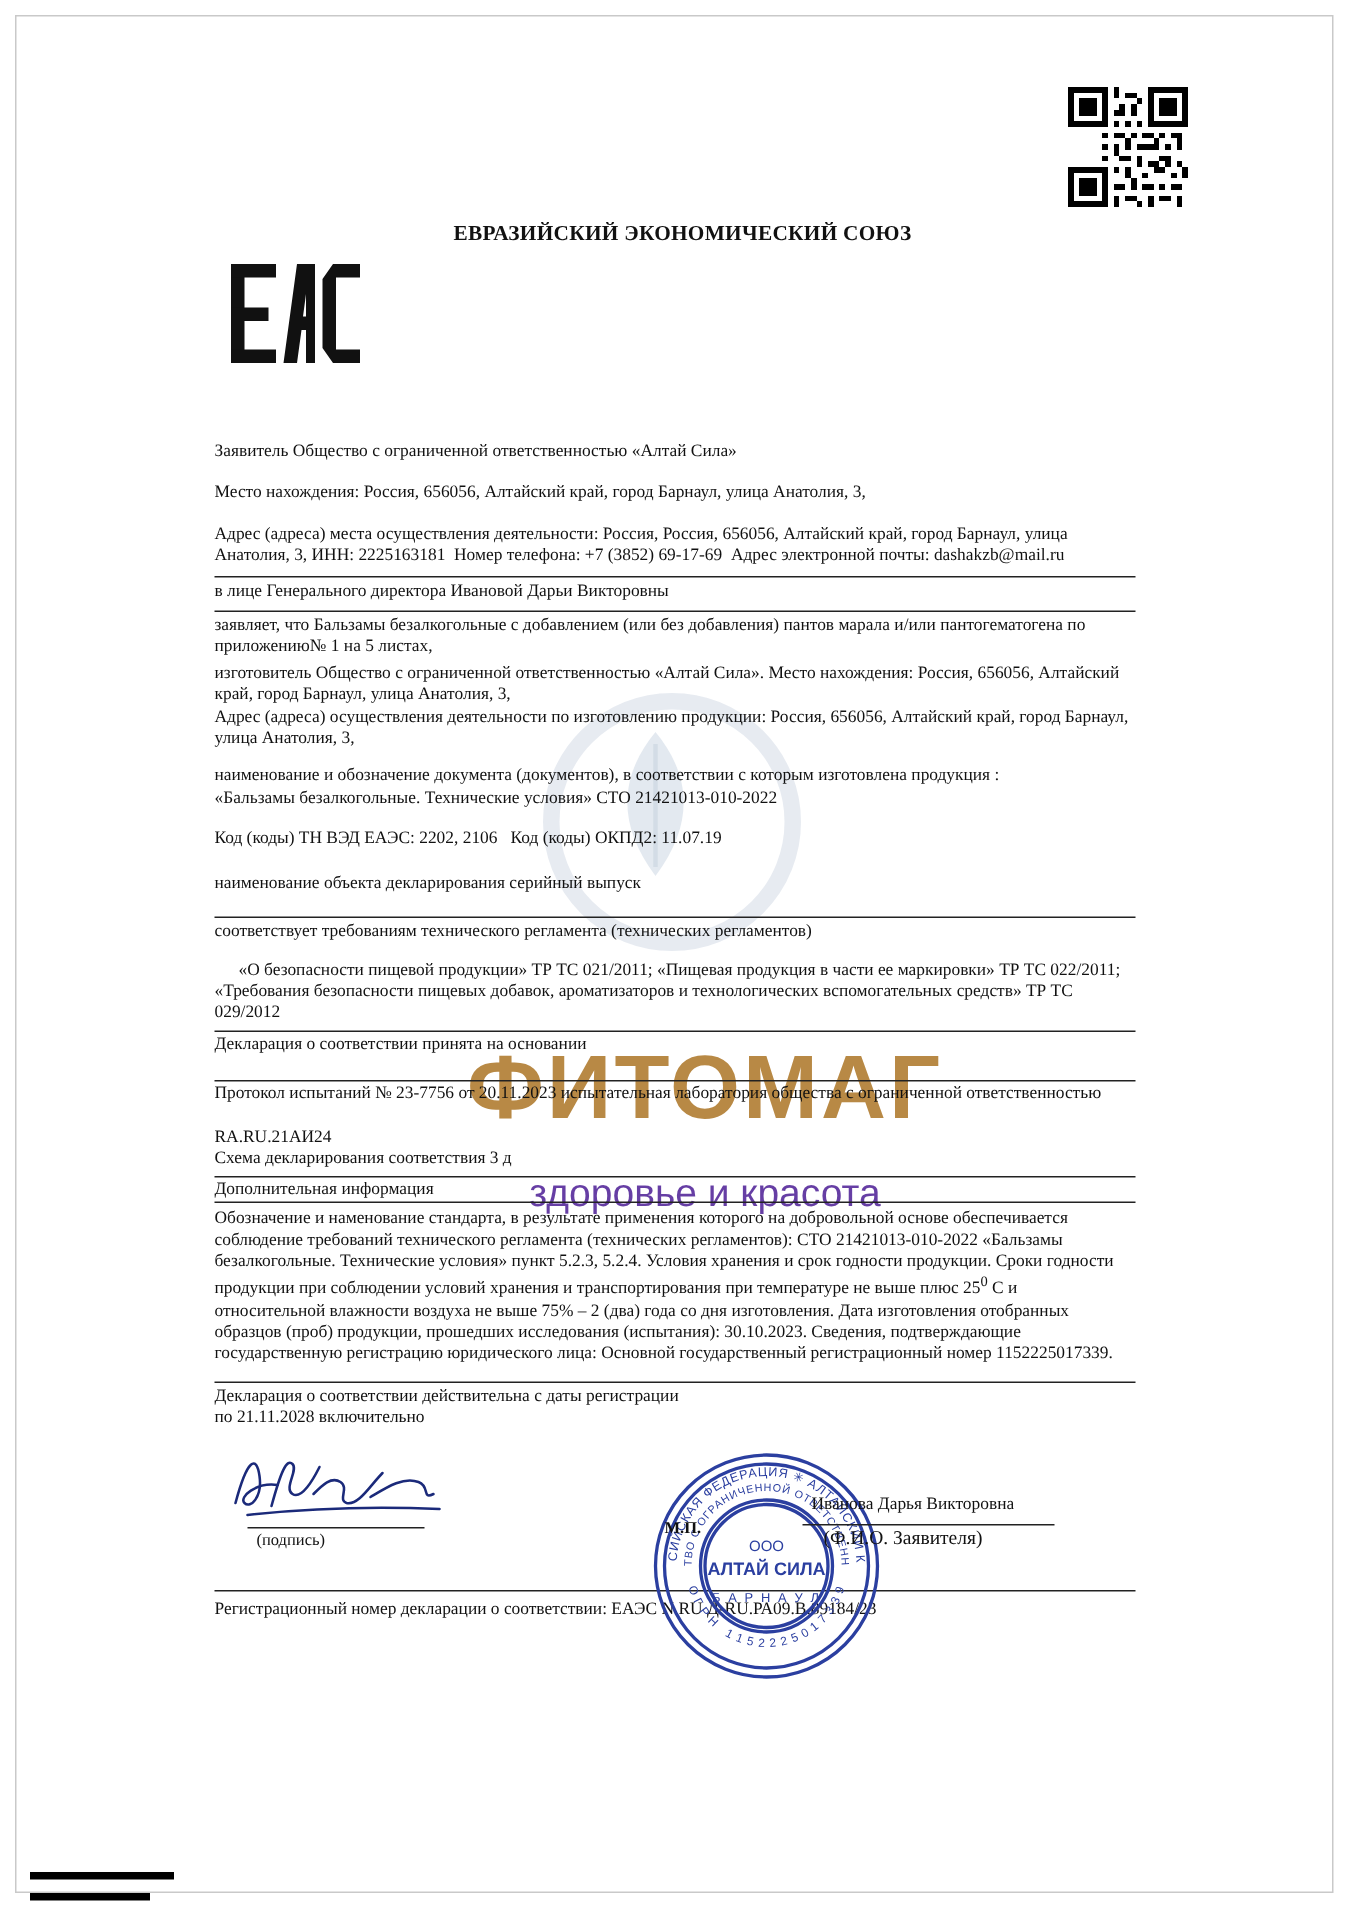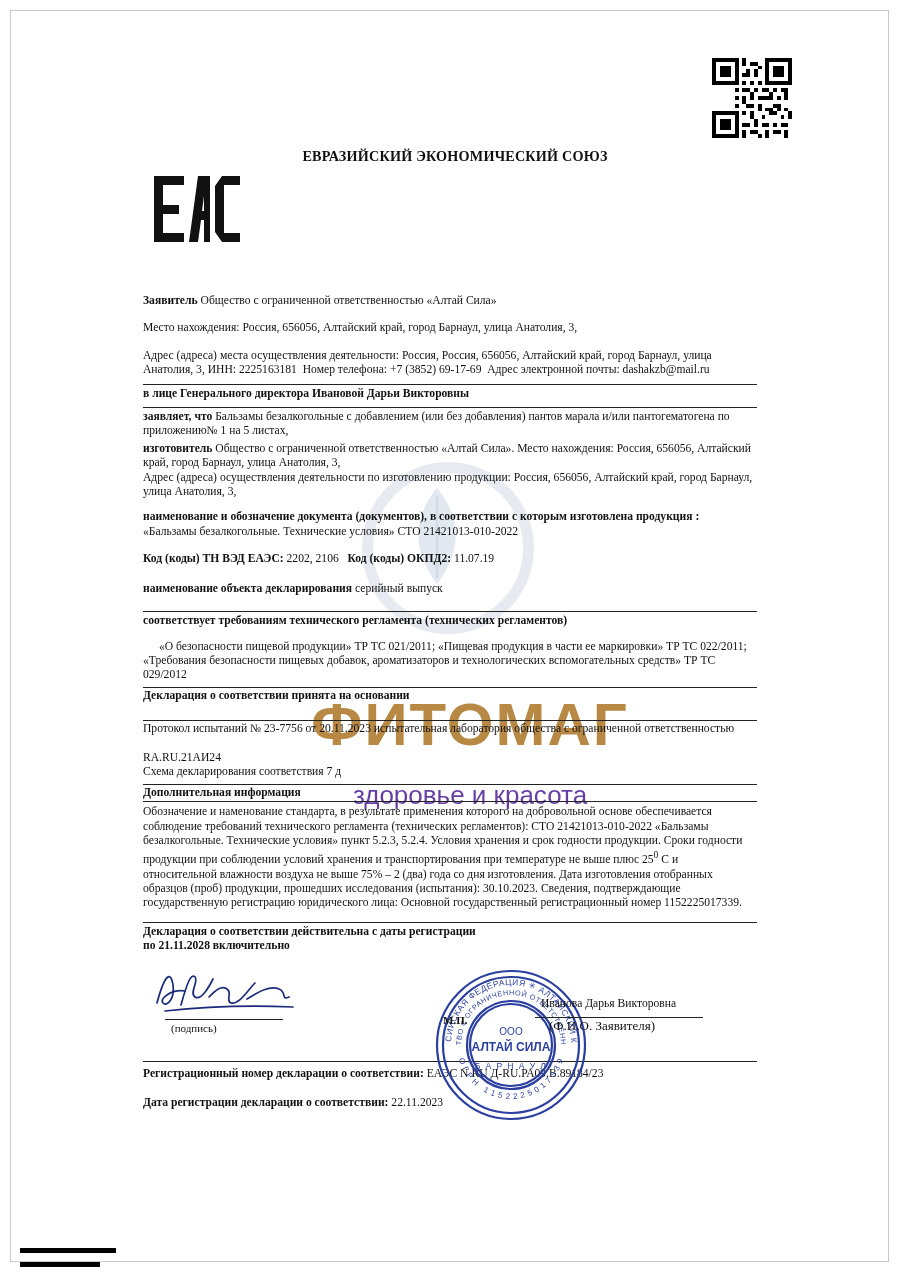--- a/index.html
+++ b/index.html
@@ -75,21 +75,21 @@
   .row {
     padding: 2px 0 3px 0;
   }
   .rule {
     border-top: 1px solid #222;
     margin: 3px 0 0 0;
     height: 0;
     font-size: 0;
     line-height: 0;
   }
-  b, .b { font-weight: bold; }
+  b, .b { font-weight: normal; }
   .indent { text-indent: 16px; }
 
   .sig-area {
     position: relative;
     height: 104px;
   }
   .sig-line {
     position: absolute;
     left: 22px;
     top: 62px;
@@ -394,21 +394,21 @@
 
     <div class="rule" style="margin-top:1px"></div>
     <div class="row" style="padding:1px 0 16px 0">
       <b>Декларация о соответствии принята на основании</b>
     </div>
     <div class="rule" style="margin-top:1px"></div>
     <div class="row" style="padding-top:1px">
       <span>Протокол испытаний № 23-7756 от 20.11.2023 испытательная лаборатория общества с ограниченной ответственностью</span><br>
       <br>
       <span>RA.RU.21АИ24</span><br>
-      <span>Схема декларирования соответствия 7 д</span>
+      <span>Схема декларирования соответствия 3 д</span>
     </div>
 
     <div class="rule" style="margin-top:1px"></div>
     <div class="row" style="padding:1px 0 0 0">
       <b>Дополнительная информация</b>
     </div>
     <div class="rule" style="margin-top:1px"></div>
 
     <div class="row" style="padding-top:3px">
       <span>Обозначение и наменование стандарта, в результате  применения которого на добровольной основе обеспечивается</span><br>
@@ -480,21 +480,17 @@
       <div class="sig-name-line"></div>
       <div class="sig-name-caption">(Ф.И.О. Заявителя)</div>
     </div>
 
     <div class="rule" style="margin-top:0"></div>
     <div class="row" style="padding-top:5px">
       <b>Регистрационный номер декларации о соответствии:</b>
       <span>ЕАЭС N RU Д-RU.РА09.В.89184/23</span>
     </div>
 
-    <div class="row" style="padding-top:12px">
-      <b>Дата регистрации декларации о соответствии:</b>
-      <span>22.11.2023</span>
-    </div>
   </div>
 
   <div class="bar1"></div>
   <div class="bar2"></div>
 </div>
 
 </body></html>

